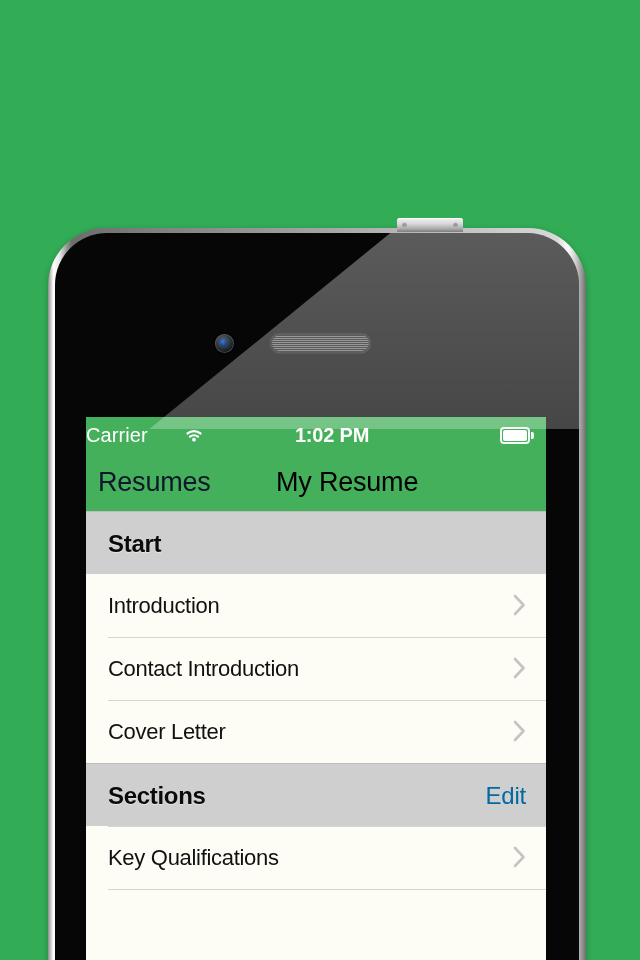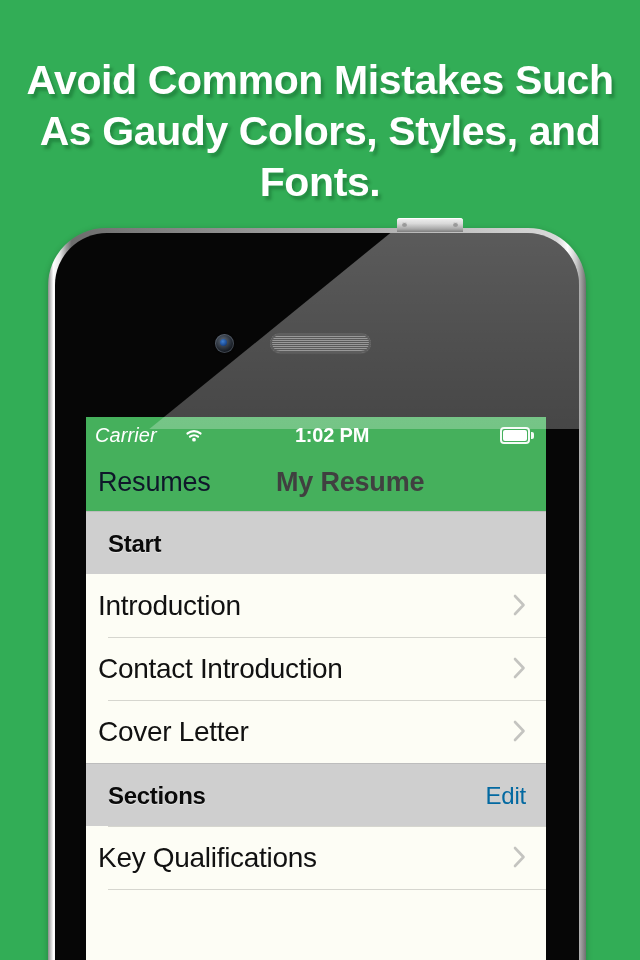--- a/index.html
+++ b/index.html
@@ -163,26 +163,25 @@
 
   
   .status-bar {
     position: relative;
     height: 36px;
     background: #45b05c;
     color: #ffffff;
   }
   .status-carrier {
     position: absolute;
-    left: 9px;
+    left: 0;
     top: 8px;
     font-size: 20px;
     line-height: 20px;
     letter-spacing: .1px;
-    font-style: italic;
   }
   .status-wifi {
     position: absolute;
     left: 96px;
     top: 9px;
     width: 24px;
     height: 18px;
   }
   .status-time {
     position: absolute;
@@ -241,25 +240,24 @@
     top: 13px;
     color: #0f172a;
     font-size: 27px;
     line-height: 32px;
     letter-spacing: -0.2px;
   }
   .nav-title {
     position: absolute;
     left: 190px;
     top: 13px;
-    color: #404040;
+    color: #000000;
     font-size: 27px;
     line-height: 32px;
     letter-spacing: -0.2px;
-    font-weight: bold;
   }
 
   
   .list {
     position: relative;
     background: #fdfdf5;
   }
   .section-header {
     position: relative;
     height: 63px;
@@ -298,44 +296,41 @@
     content: "";
     position: absolute;
     left: 22px;
     right: 0;
     top: 0;
     height: 1px;
     background: #d6d6cf;
   }
   .row .label {
     position: absolute;
-    left: 12px;
+    left: 22px;
     top: 18px;
-    font-size: 28px;
+    font-size: 22px;
     line-height: 28px;
     color: #111111;
     letter-spacing: -0.3px;
   }
   .row .chevron {
     position: absolute;
     right: 20px;
     top: 20px;
     width: 13px;
     height: 22px;
   }
   .chevron svg { display: block; }
 </style>
 </head>
 <body>
 
 <div class="stage">
 
-  <div class="headline">Avoid Common Mistakes Such
-As Gaudy Colors, Styles, and
-Fonts.</div>
 
   <div class="device">
 
     <div class="power-button"></div>
     <div class="device-chrome"></div>
 
     <div class="device-body">
 
       <div class="front-camera"></div>
       <div class="earpiece"></div>

